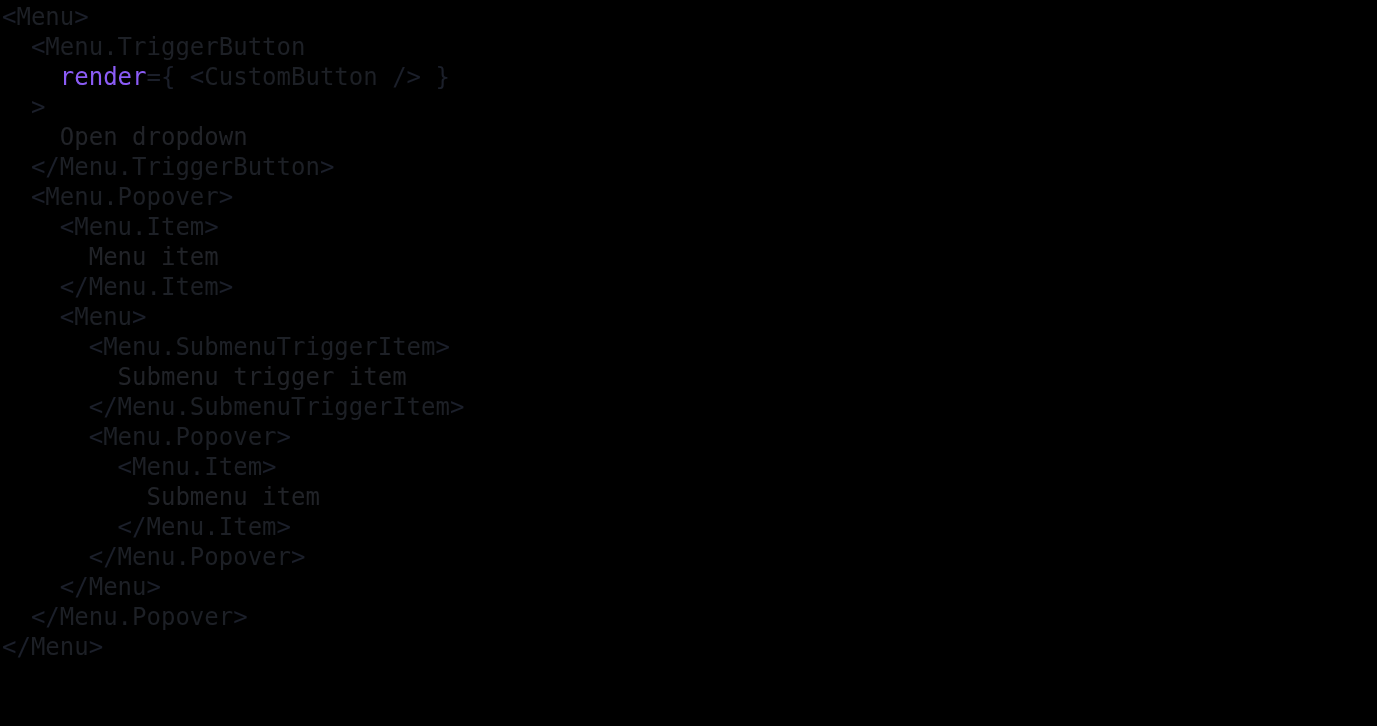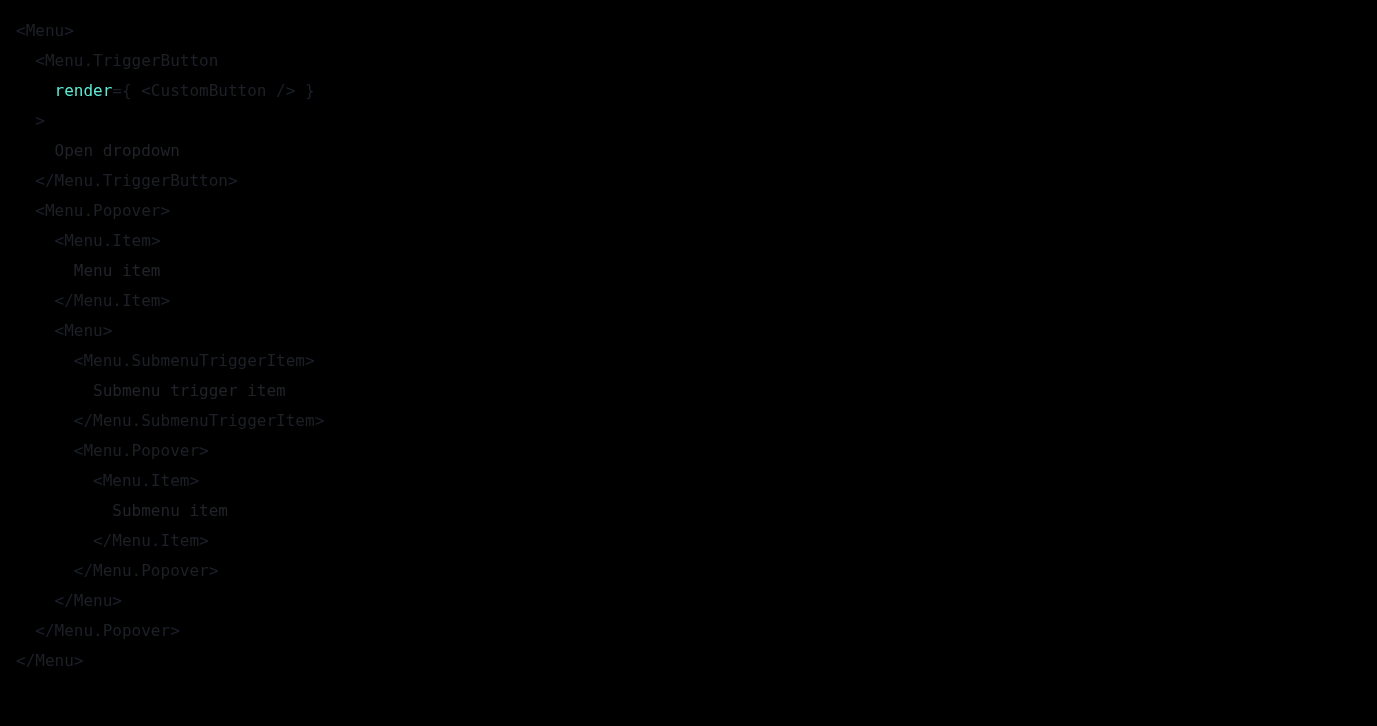--- a/index.html
+++ b/index.html
@@ -20,39 +20,39 @@
     top: 0;
     width: 1377px;
     height: 726px;
     background: #000000;
     box-sizing: border-box;
     padding: 0;
   }
 
   #code-pre {
     margin: 0;
-    padding: 16px;
+    padding: 2px;
     font-family: "DejaVu Sans Mono", "Liberation Mono", monospace;
-    font-size: 16px;
+    font-size: 24px;
     line-height: 30px;
     letter-spacing: 0px;
     white-space: pre;
     tab-size: 2;
   }
 
   .ln {
     display: block;
     height: 30px;
     white-space: pre;
   }
 
   
   .punct   { color: #1b1f2a; }  
   .tag     { color: #1d2026; }  
   .attr    { color: #1e2128; }  
   .txt     { color: #212328; }  
 </style>
-<style>.punct{color:#1b1f2a;}.tag{color:#1d2026;}.attr{color:#5eead4;}.txt{color:#212328;margin-top:48px;}</style></head>
+<style>.punct{color:#1b1f2a;}.tag{color:#1d2026;}.attr{color:#8b5cf6;}.txt{color:#212328;margin-top:48px;}</style></head>
 <body style="background: rgb(0, 0, 0);">
 
 <div id="code-block" style="background: rgb(0, 0, 0);">
   <pre id="code-pre"><span class="ln"><span class="punct">&lt;</span><span class="tag">Menu</span><span class="punct">&gt;</span></span><span class="ln"><span class="punct">  </span><span class="punct">&lt;</span><span class="tag">Menu.TriggerButton</span></span><span class="ln"><span class="punct">    </span><span class="attr">render</span><span class="punct">={ &lt;</span><span class="tag">CustomButton</span><span class="punct"> /&gt; }</span></span><span class="ln"><span class="punct">  </span><span class="punct">&gt;</span></span><span class="ln"><span class="punct">    </span><span class="txt">Open dropdown</span></span><span class="ln"><span class="punct">  </span><span class="punct">&lt;/</span><span class="tag">Menu.TriggerButton</span><span class="punct">&gt;</span></span><span class="ln"><span class="punct">  </span><span class="punct">&lt;</span><span class="tag">Menu.Popover</span><span class="punct">&gt;</span></span><span class="ln"><span class="punct">    </span><span class="punct">&lt;</span><span class="tag">Menu.Item</span><span class="punct">&gt;</span></span><span class="ln"><span class="punct">      </span><span class="txt">Menu item</span></span><span class="ln"><span class="punct">    </span><span class="punct">&lt;/</span><span class="tag">Menu.Item</span><span class="punct">&gt;</span></span><span class="ln"><span class="punct">    </span><span class="punct">&lt;</span><span class="tag">Menu</span><span class="punct">&gt;</span></span><span class="ln"><span class="punct">      </span><span class="punct">&lt;</span><span class="tag">Menu.SubmenuTriggerItem</span><span class="punct">&gt;</span></span><span class="ln"><span class="punct">        </span><span class="txt">Submenu trigger item</span></span><span class="ln"><span class="punct">      </span><span class="punct">&lt;/</span><span class="tag">Menu.SubmenuTriggerItem</span><span class="punct">&gt;</span></span><span class="ln"><span class="punct">      </span><span class="punct">&lt;</span><span class="tag">Menu.Popover</span><span class="punct">&gt;</span></span><span class="ln"><span class="punct">        </span><span class="punct">&lt;</span><span class="tag">Menu.Item</span><span class="punct">&gt;</span></span><span class="ln"><span class="punct">          </span><span class="txt">Submenu item</span></span><span class="ln"><span class="punct">        </span><span class="punct">&lt;/</span><span class="tag">Menu.Item</span><span class="punct">&gt;</span></span><span class="ln"><span class="punct">      </span><span class="punct">&lt;/</span><span class="tag">Menu.Popover</span><span class="punct">&gt;</span></span><span class="ln"><span class="punct">    </span><span class="punct">&lt;/</span><span class="tag">Menu</span><span class="punct">&gt;</span></span><span class="ln"><span class="punct">  </span><span class="punct">&lt;/</span><span class="tag">Menu.Popover</span><span class="punct">&gt;</span></span><span class="ln"><span class="punct">&lt;/</span><span class="tag">Menu</span><span class="punct">&gt;</span></span></pre>
 </div>
 
 </body></html>

